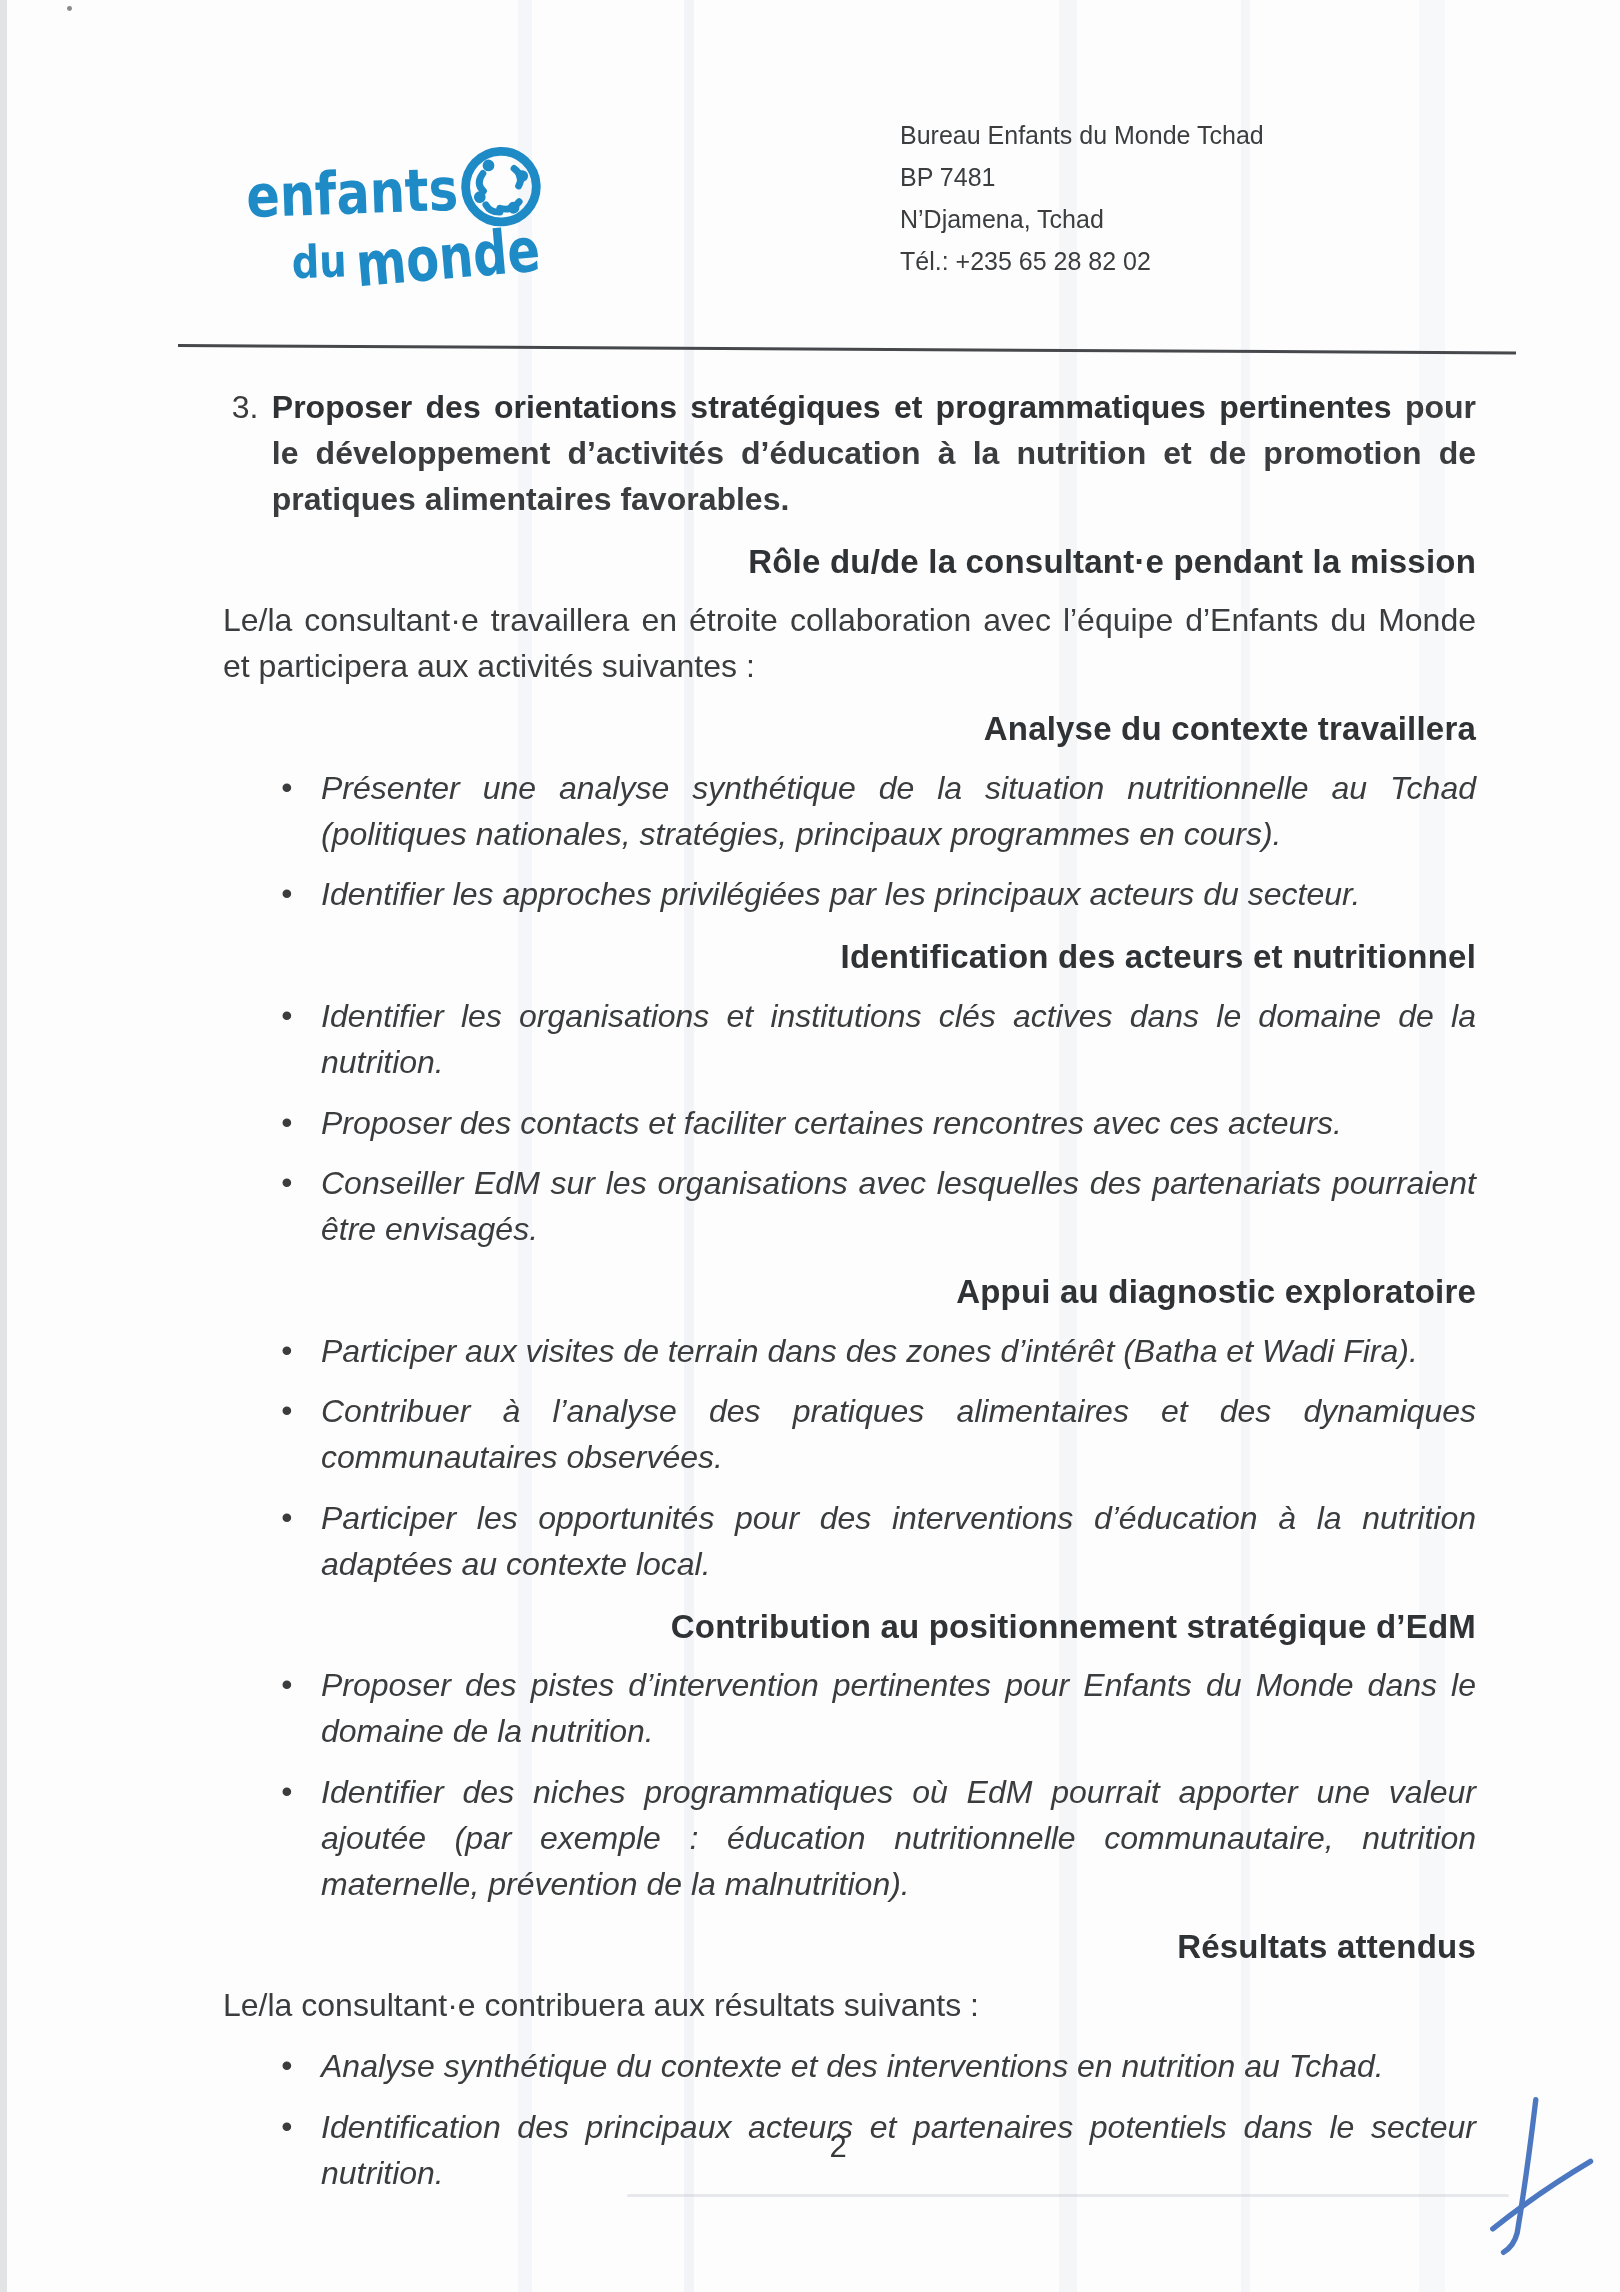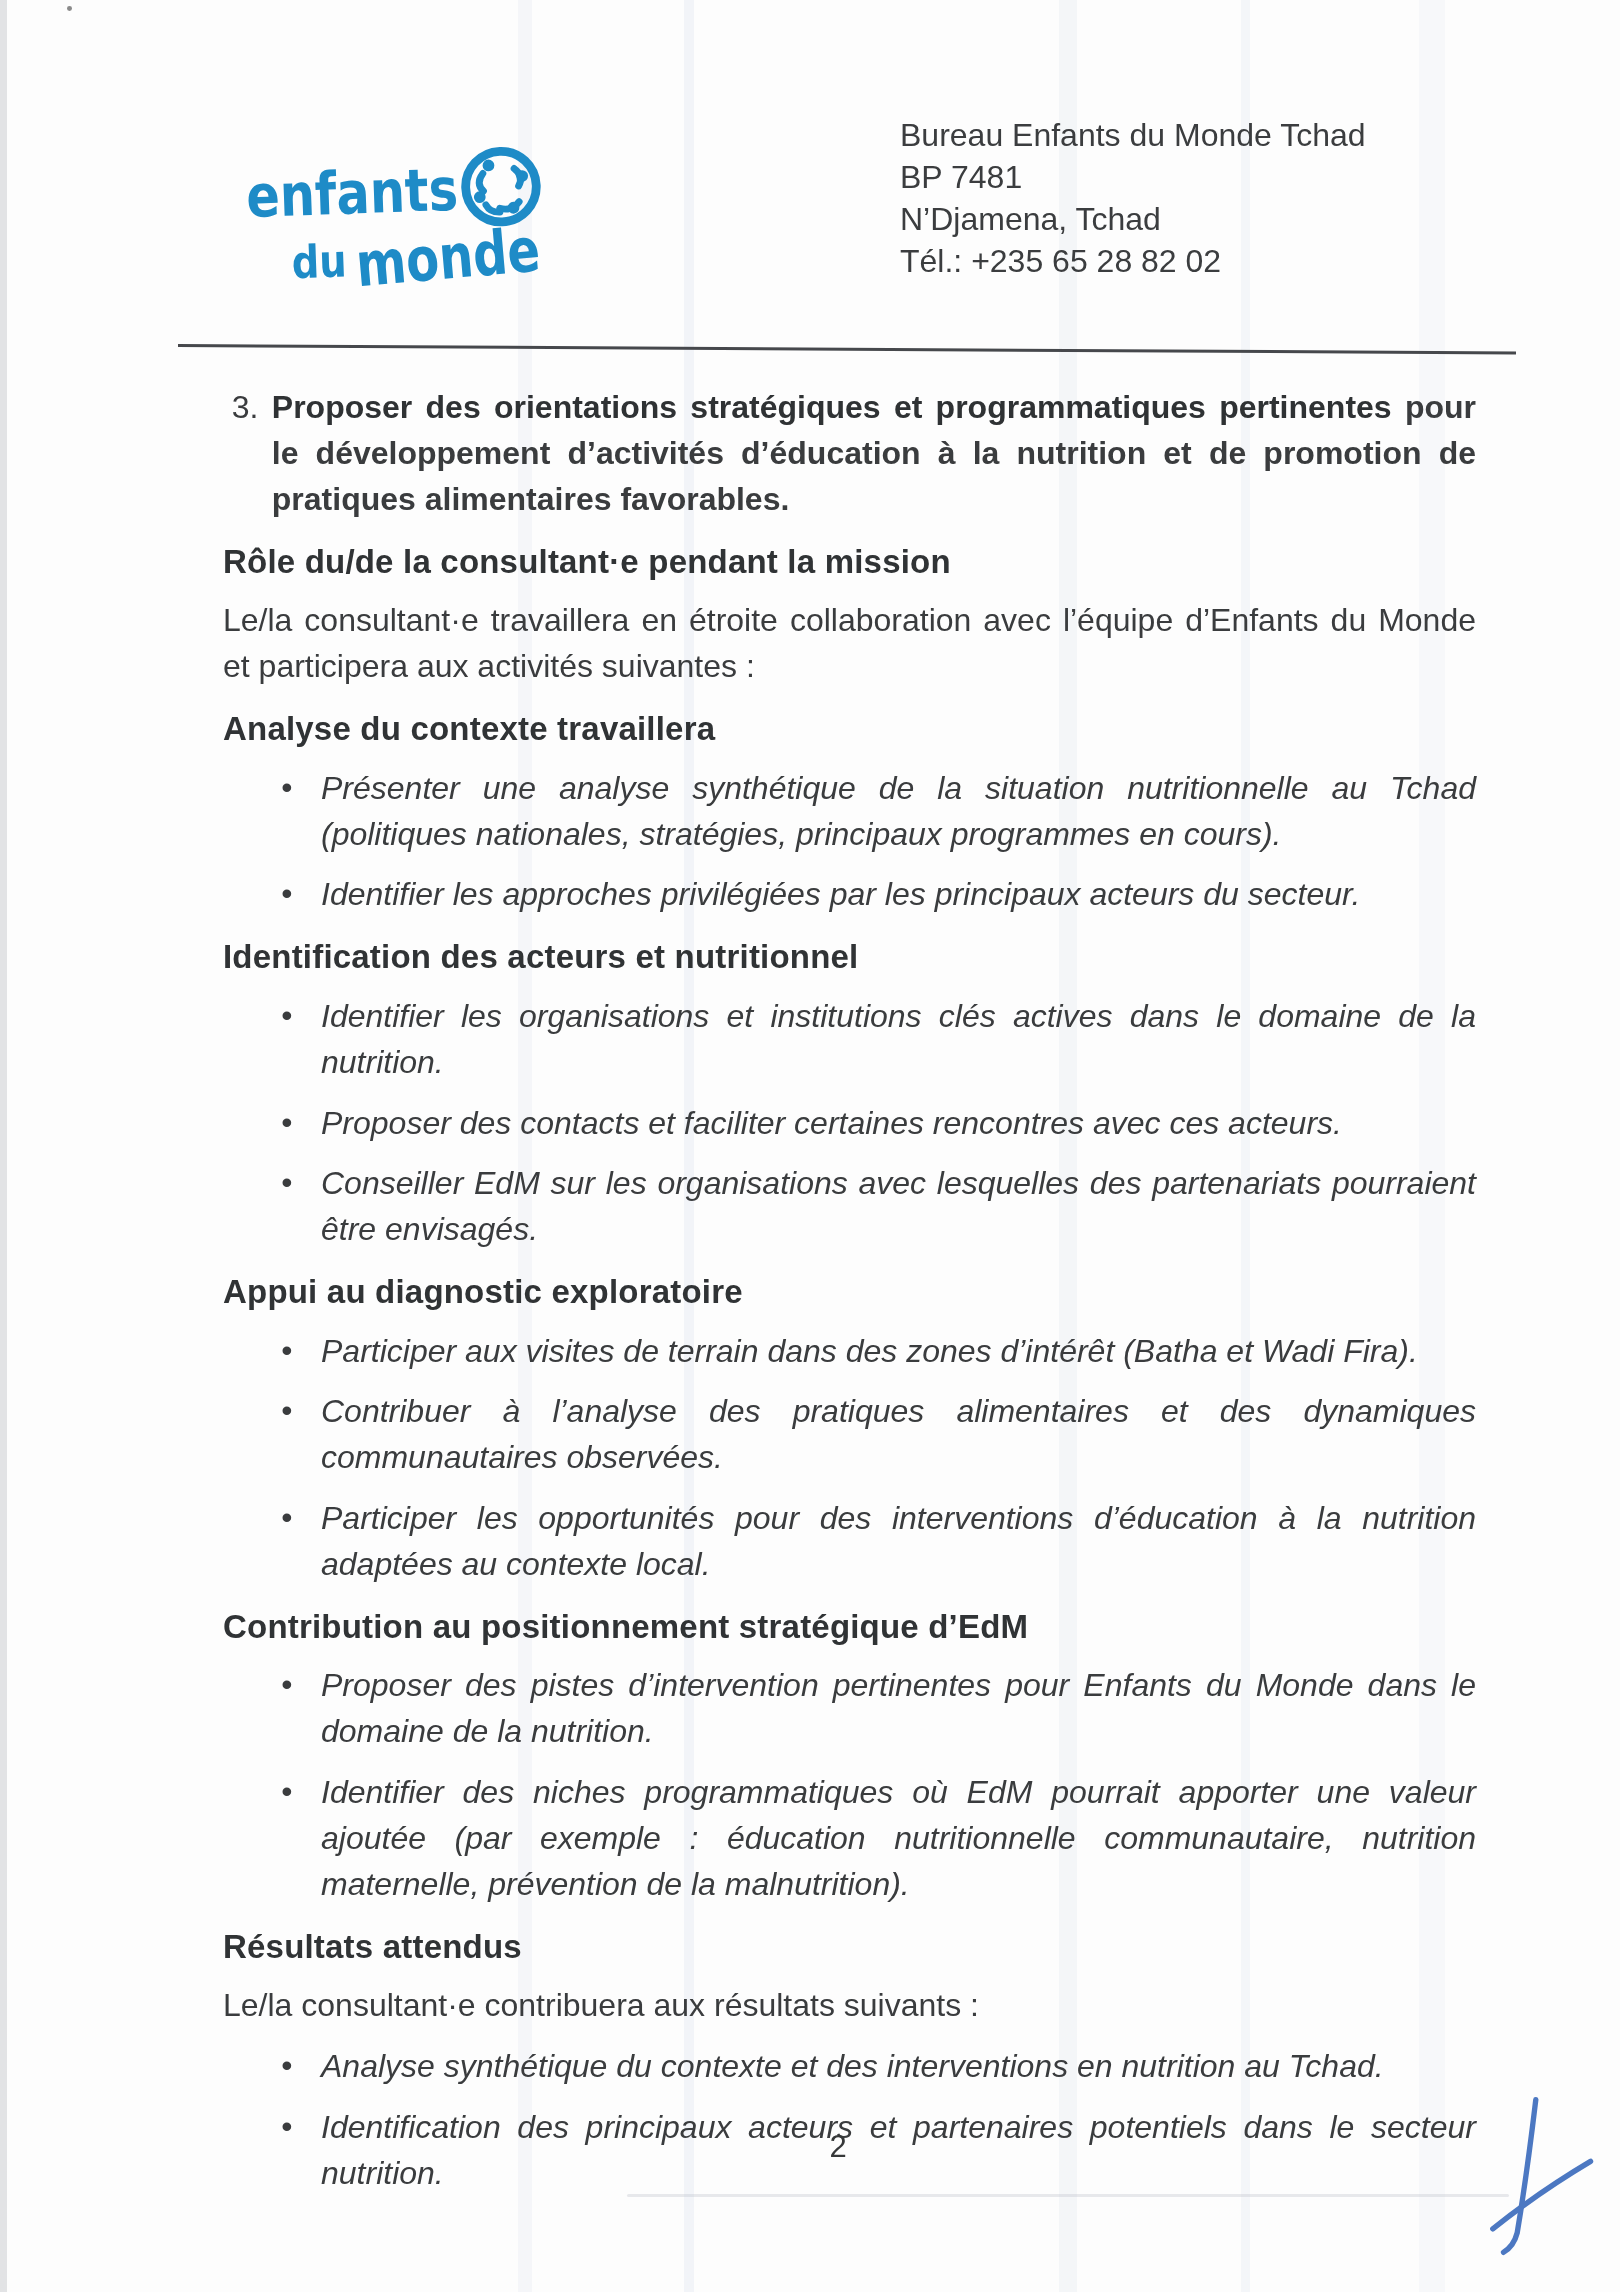--- a/index.html
+++ b/index.html
@@ -16,34 +16,34 @@
   .s1 { left:518px; width:13.7px; background:rgba(205,214,230,0.16); }
   .s2 { left:684px; width:9.8px; background:rgba(200,210,228,0.20); }
   .s3 { left:1059px; width:17.6px; background:rgba(205,214,230,0.18); }
   .s4 { left:1241px; width:8.8px;  background:rgba(200,210,228,0.16); }
   .s5 { left:1419px; width:25.5px; background:rgba(208,216,230,0.13); }
   .edge-strip { position:absolute; left:0; top:0; bottom:0; width:6.9px; background:rgba(185,187,192,0.40); }
   .speck { position:absolute; left:67px; top:5.9px; width:4.9px; height:4.9px; border-radius:50%; background:#6d6d6d; opacity:.8; }
   .hstreak { position:absolute; left:627px; top:2194px; width:882px; height:2.9px; background:rgba(168,172,182,0.25); border-radius:2px; }
   
   .logo-wrap { position:absolute; left:245px; top:143px; width:314px; height:152px; }
-  .address { position:absolute; left:900px; top:114px; font-size:32px; line-height:42px; color:#3b3d3f; }
+  .address { position:absolute; left:900px; top:114px; font-size:25px; line-height:42px; color:#3b3d3f; }
   .divider { position:absolute; left:178px; top:344px; width:1338px; height:2.9px; background:#46484c; transform:rotate(0.32deg); transform-origin:left center; }
   
   .content {
     position:absolute; left:223px; top:384px; width:1253px;
     font-size:32px; line-height:46px;
   }
   .numbered { display:flex; margin:0 0 16.7px 0; }
   .numbered .num { flex:0 0 40px; margin-left:8.8px; }
   .numbered .txt { flex:1; text-align:justify;font-weight:bold; }
   .numbered .txt b { color:#2f3234; }
   h2 {
     font-size:33px; line-height:46px; font-weight:700;
-    color:#303335; margin:16.7px 0 12.7px 0; letter-spacing:0.2px;
+    color:#303335; margin:16.7px 0 12.7px 0; letter-spacing:0.2px;text-align:right;
   }
   .body-par { margin:0 0 14.7px 0; text-align:justify; }
   ul.bullets { margin:0; padding:0; list-style:none;font-style:italic; }
   ul.bullets li {
     position:relative; padding-left:98px; margin:0 0 14.7px 0;
     text-align:justify;
   }
   ul.bullets li::before {
     content:"\2022";
     position:absolute; left:58px; top:-1px;

